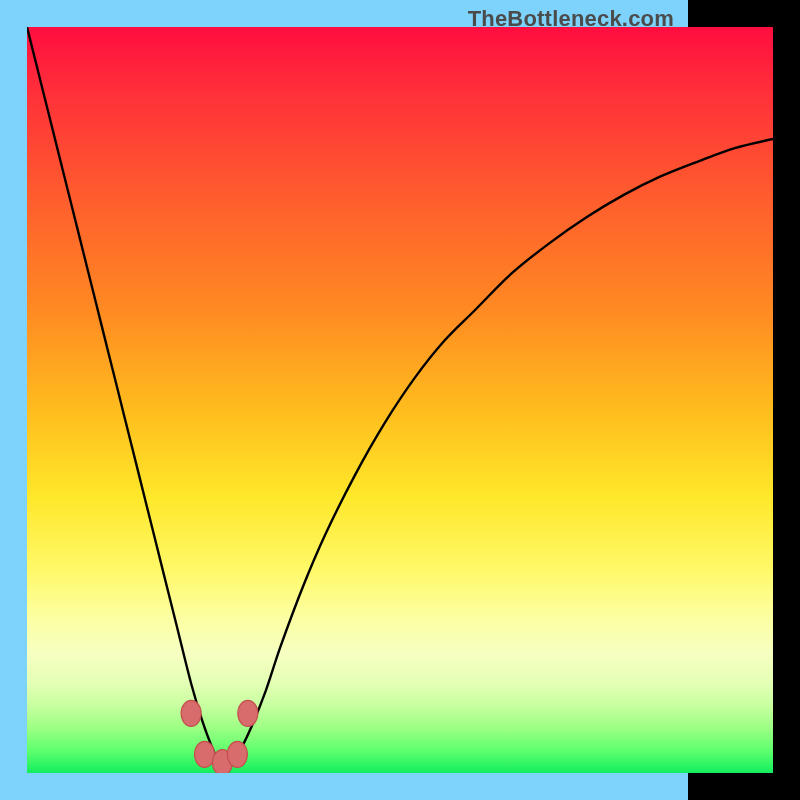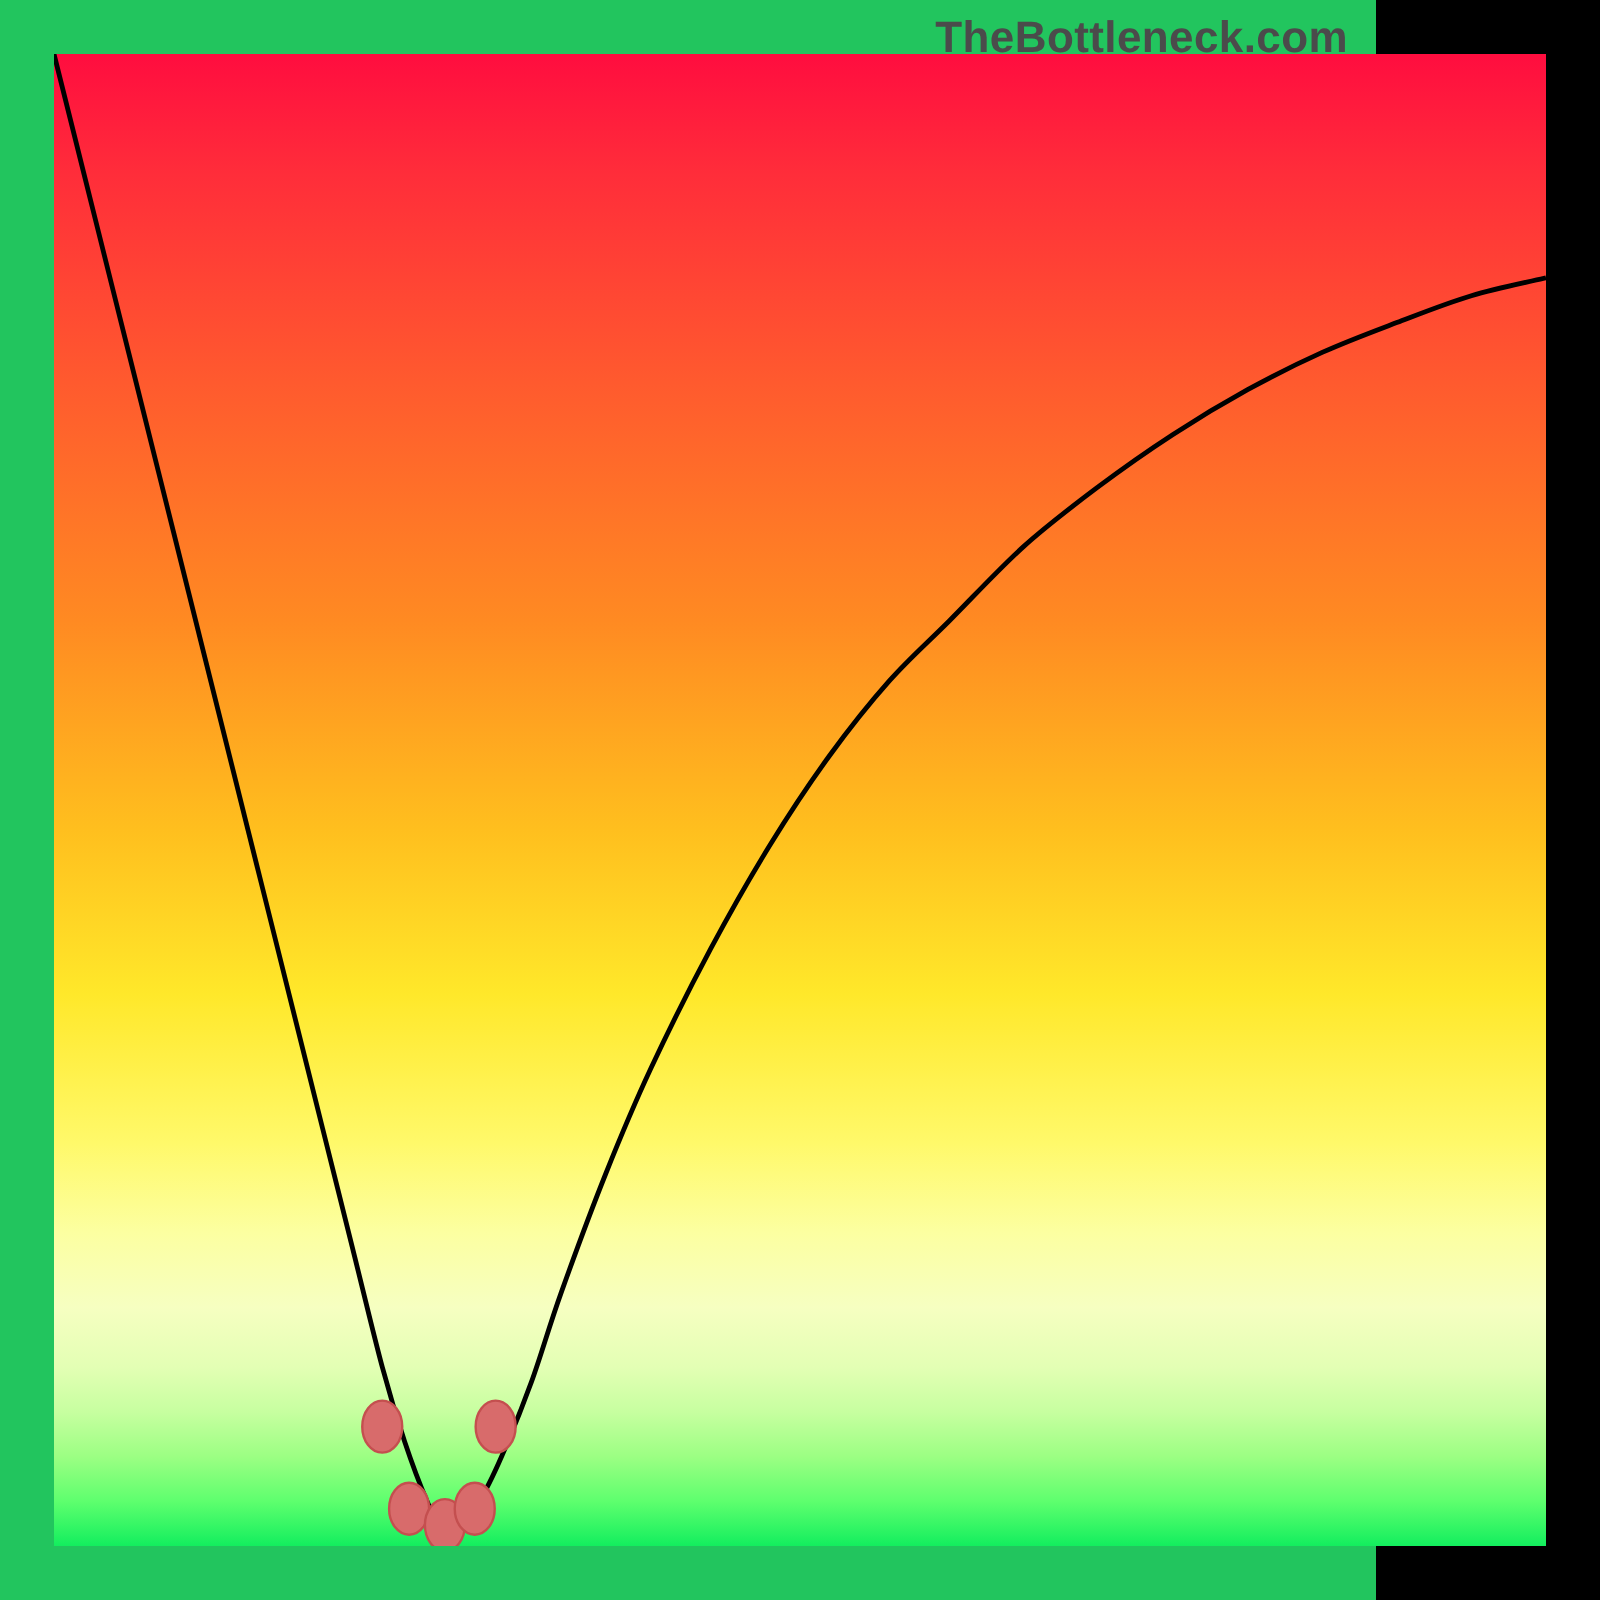--- a/index.html
+++ b/index.html
@@ -8,21 +8,21 @@
     width: 800px;
     height: 800px;
     overflow: hidden;
     background: #000;
     font-family: Arial, Helvetica, sans-serif;
   }
   .frame {
     position: relative;
     width: 688px;
     height: 800px;
-    background: #22c55e;
+    background: #7dd3fc;
   }
   .watermark {
     position: absolute;
     top: 6px;
     right: 14px;
     font-size: 22px;
     font-weight: 600;
     color: #4b4b4b;
     letter-spacing: 0.2px;
     z-index: 5;

